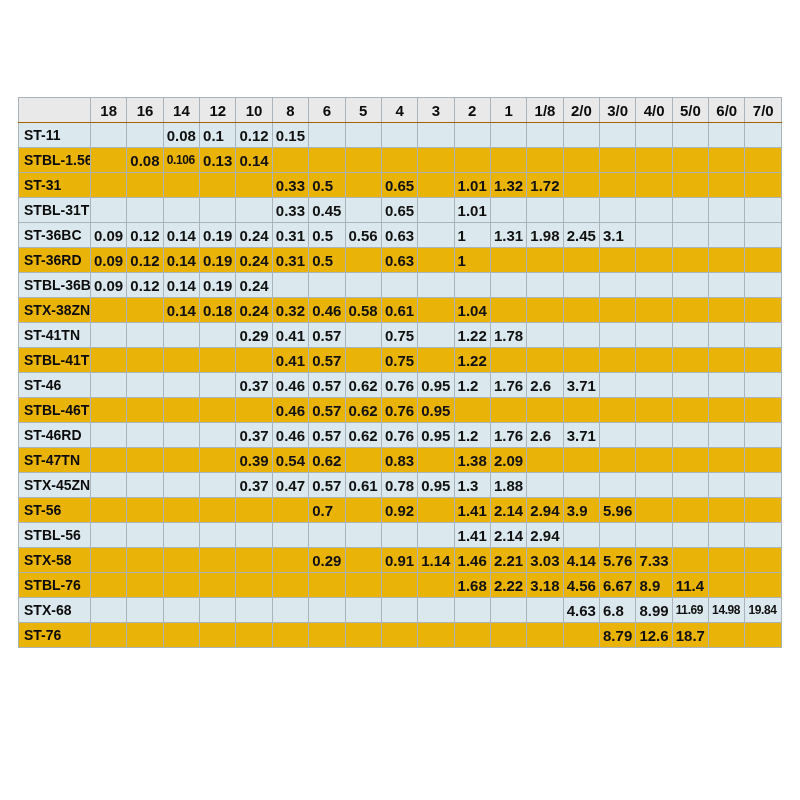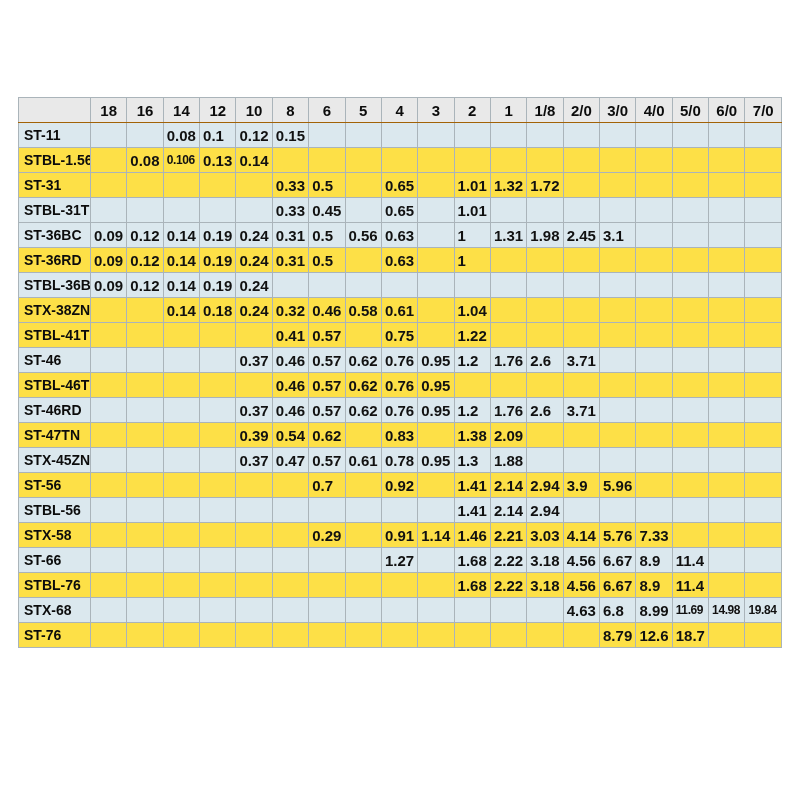--- a/index.html
+++ b/index.html
@@ -52,21 +52,21 @@
   .weight-table thead th {
     background: var(--header-bg, #e9e9e9);
     color: #0c0c0c;
     font-size: 15px;
     font-weight: bold;
     text-align: center;
     border-bottom: 1px solid #a16207;
   }
   .weight-table col.label-col { width: 72px; }
   .weight-table tbody tr.odd  { background: var(--row-alt, #dbe8ee); }
-  .weight-table tbody tr.even { background: #fde047; border-radius: 9px; }
+  .weight-table tbody tr.even { background: #eab308; border-radius: 9px; }
   .weight-table td.row-label {
     font-weight: bold;
     font-size: 14px;
     color: #0c0c0c;
     text-align: left;
     padding-left: 5px;
     margin-left: 30px;
   }
   .weight-table td.cell-val {
     font-size: 15px;
@@ -303,20 +303,42 @@
           <td class="cell-val">1.04</td>
           <td class="cell-val"></td>
           <td class="cell-val"></td>
           <td class="cell-val"></td>
           <td class="cell-val"></td>
           <td class="cell-val"></td>
           <td class="cell-val"></td>
           <td class="cell-val"></td>
           <td class="cell-val"></td>
         </tr>
+        <tr class="odd">
+          <td class="row-label">ST-41TN</td>
+          <td class="cell-val"></td>
+          <td class="cell-val"></td>
+          <td class="cell-val"></td>
+          <td class="cell-val"></td>
+          <td class="cell-val">0.29</td>
+          <td class="cell-val">0.41</td>
+          <td class="cell-val">0.57</td>
+          <td class="cell-val"></td>
+          <td class="cell-val">0.75</td>
+          <td class="cell-val"></td>
+          <td class="cell-val">1.22</td>
+          <td class="cell-val">1.78</td>
+          <td class="cell-val"></td>
+          <td class="cell-val"></td>
+          <td class="cell-val"></td>
+          <td class="cell-val"></td>
+          <td class="cell-val"></td>
+          <td class="cell-val"></td>
+          <td class="cell-val"></td>
+        </tr>
         <tr class="even">
           <td class="row-label">STBL-41TN</td>
           <td class="cell-val"></td>
           <td class="cell-val"></td>
           <td class="cell-val"></td>
           <td class="cell-val"></td>
           <td class="cell-val"></td>
           <td class="cell-val">0.41</td>
           <td class="cell-val">0.57</td>
           <td class="cell-val"></td>
@@ -501,64 +523,42 @@
           <td class="cell-val">1.46</td>
           <td class="cell-val">2.21</td>
           <td class="cell-val">3.03</td>
           <td class="cell-val">4.14</td>
           <td class="cell-val">5.76</td>
           <td class="cell-val">7.33</td>
           <td class="cell-val"></td>
           <td class="cell-val"></td>
           <td class="cell-val"></td>
         </tr>
-        <tr class="odd">
-          <td class="row-label">ST-66</td>
-          <td class="cell-val"></td>
-          <td class="cell-val"></td>
-          <td class="cell-val"></td>
-          <td class="cell-val"></td>
-          <td class="cell-val"></td>
-          <td class="cell-val"></td>
-          <td class="cell-val"></td>
-          <td class="cell-val"></td>
-          <td class="cell-val">1.27</td>
+        <tr class="even">
+          <td class="row-label">STBL-76</td>
+          <td class="cell-val"></td>
+          <td class="cell-val"></td>
+          <td class="cell-val"></td>
+          <td class="cell-val"></td>
+          <td class="cell-val"></td>
+          <td class="cell-val"></td>
+          <td class="cell-val"></td>
+          <td class="cell-val"></td>
+          <td class="cell-val"></td>
           <td class="cell-val"></td>
           <td class="cell-val">1.68</td>
           <td class="cell-val">2.22</td>
           <td class="cell-val">3.18</td>
           <td class="cell-val">4.56</td>
           <td class="cell-val">6.67</td>
           <td class="cell-val">8.9</td>
           <td class="cell-val">11.4</td>
           <td class="cell-val"></td>
           <td class="cell-val"></td>
         </tr>
-        <tr class="even">
-          <td class="row-label">STBL-76</td>
-          <td class="cell-val"></td>
-          <td class="cell-val"></td>
-          <td class="cell-val"></td>
-          <td class="cell-val"></td>
-          <td class="cell-val"></td>
-          <td class="cell-val"></td>
-          <td class="cell-val"></td>
-          <td class="cell-val"></td>
-          <td class="cell-val"></td>
-          <td class="cell-val"></td>
-          <td class="cell-val">1.68</td>
-          <td class="cell-val">2.22</td>
-          <td class="cell-val">3.18</td>
-          <td class="cell-val">4.56</td>
-          <td class="cell-val">6.67</td>
-          <td class="cell-val">8.9</td>
-          <td class="cell-val">11.4</td>
-          <td class="cell-val"></td>
-          <td class="cell-val"></td>
-        </tr>
         <tr class="odd">
           <td class="row-label">STX-68</td>
           <td class="cell-val"></td>
           <td class="cell-val"></td>
           <td class="cell-val"></td>
           <td class="cell-val"></td>
           <td class="cell-val"></td>
           <td class="cell-val"></td>
           <td class="cell-val"></td>
           <td class="cell-val"></td>

